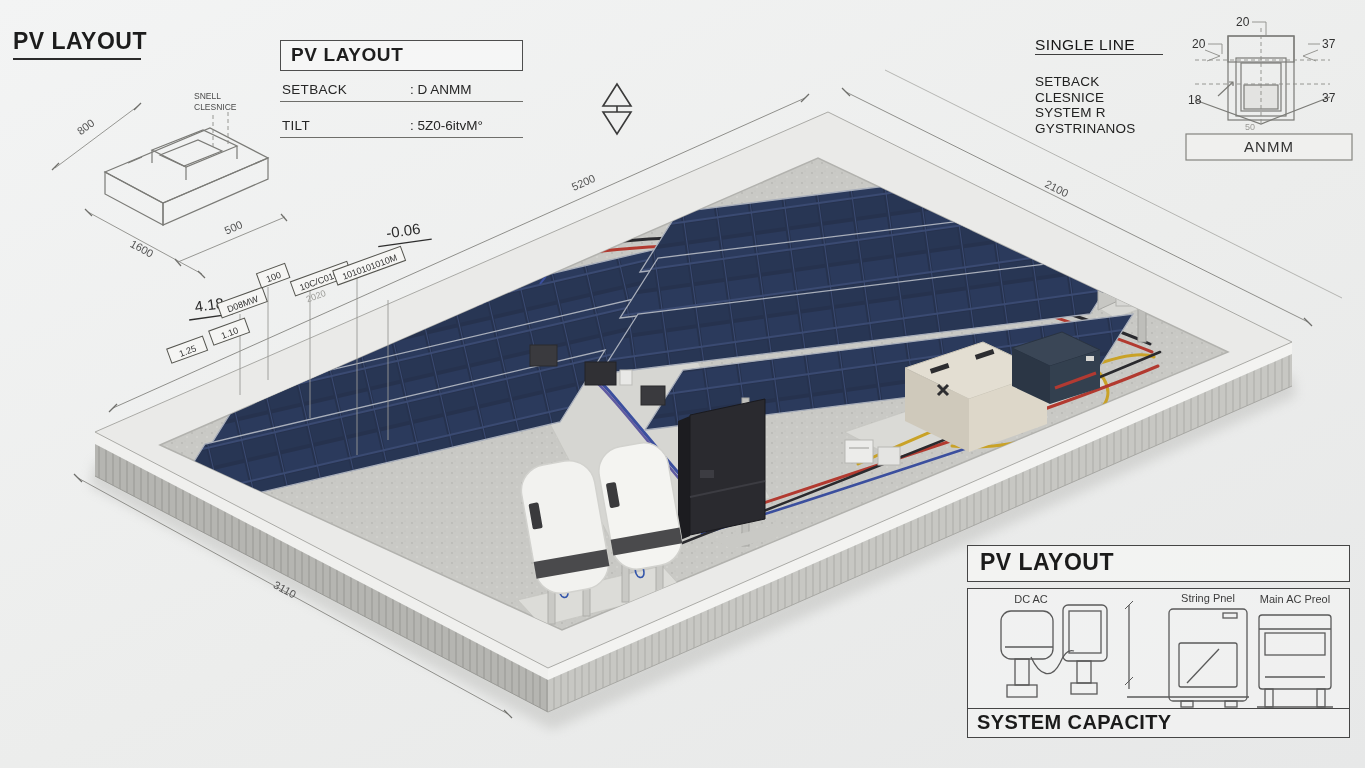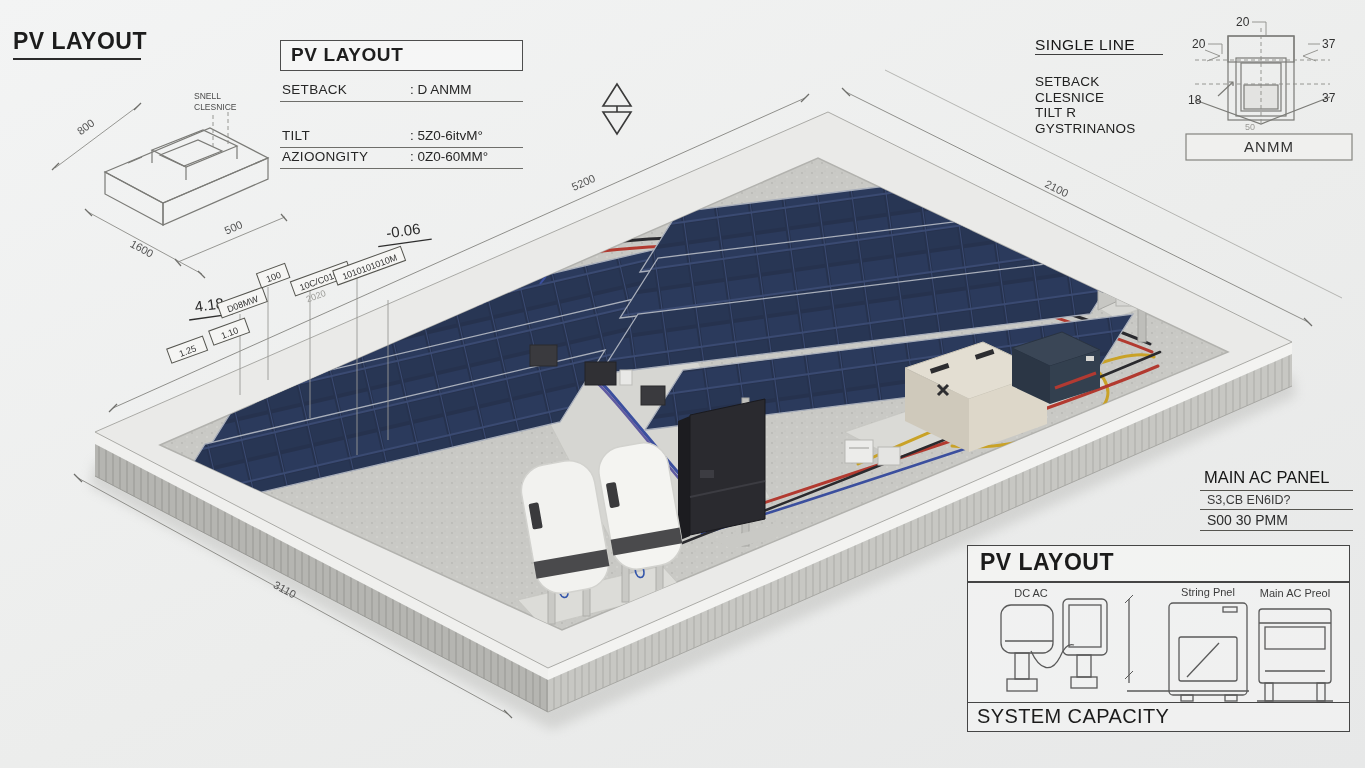--- a/index.html
+++ b/index.html
@@ -16,42 +16,42 @@
   .title-tl .rule{width:128px;height:2px;background:#2b2b2b;margin-top:3px}
 
   
   .spec{left:280px;top:40px;width:243px}
   .spec-header{border:1.6px solid #4e4e4e;padding:3px 10px 4px;font-size:19px;
     font-weight:700;letter-spacing:.6px;color:#1e1e1e;background:rgba(250,250,249,.55)}
   .spec-rows{margin-top:10px;font-size:13.5px;color:#262626}
   .spec-row{display:flex;border-bottom:1.2px solid #6e6e6a;padding:1px 2px 3px;line-height:16px}
   .spec-row .lbl{width:128px;letter-spacing:.3px}
   .spec-row .val{flex:1}
-  .spec-gap{margin-top:25px}
+  .spec-gap{margin-top:15px}
 
   
   .sline{left:1035px;top:36px;width:128px}
   .sline .t{font-size:15.5px;color:#161616;letter-spacing:.4px;
     border-bottom:1.6px solid #3e3e3e;margin-bottom:19px}
   .sline .it{font-size:13.5px;line-height:15.5px;color:#222;letter-spacing:.2px}
 
   
   .mac{left:1200px;top:468px;width:153px}
   .mac .t{font-size:16.5px;color:#161616;border-bottom:1.2px solid #55544f;padding:0 0 3px 4px}
   .mac .l1{font-size:12.5px;color:#3a3a3a;border-bottom:1.2px solid #55544f;padding:2px 0 2px 7px}
   .mac .l2{font-size:14px;color:#2c2c2c;border-bottom:1.2px solid #55544f;padding:2px 0 2px 7px}
 
   
   .legend{left:967px;top:545px;width:383px}
   .lg-title{border:1.6px solid #454545;padding:3px 12px 5px;font-size:23px;font-weight:700;
     letter-spacing:.5px;color:#1b1b1b;background:rgba(248,248,247,.6)}
-  .lg-body{border:1.6px solid #454545;margin-top:0;height:148px;position:relative;
+  .lg-body{border:1.6px solid #454545;margin-top:6px;height:148px;position:relative;
     background:rgba(246,246,245,.55)}
   .lg-footer{position:absolute;left:0;right:0;bottom:0;border-top:1.6px solid #454545;
-    padding:2px 9px 3px;font-size:20px;font-weight:400;letter-spacing:.4px;color:#1b1b1b}
+    padding:2px 9px 3px;font-size:20px;font-weight:700;letter-spacing:.4px;color:#1b1b1b}
 
   
   .dl{stroke:#8f8f8b;stroke-width:1;fill:none}
   .tick{stroke:#6f6f6b;stroke-width:1.2}
   .lead{stroke:#9a9a96;stroke-width:.9}
   .dim{font-size:11px;fill:#555;text-anchor:middle}
   .dimf{font-size:9px;fill:#9a9a96;text-anchor:middle}
   .elev{font-size:15px;fill:#2a2a2a;text-anchor:middle}
   .elevline{stroke:#2e2e2e;stroke-width:1.3}
   .tag rect{fill:#f5f5f3;stroke:#55554f;stroke-width:1}
@@ -385,40 +385,31 @@
   <div class="spec-header">PV LAYOUT</div>
   <div class="spec-rows">
     <div class="spec-row">
       <span class="lbl">SETBACK</span>
       <span class="val">: D ANMM</span>
     </div>
     <div class="spec-row spec-gap">
       <span class="lbl">TILT</span>
       <span class="val">: 5Z0-6itvM°</span>
     </div>
-    <div class="spec-row">
-      <span class="lbl">AZIOONGITY</span>
-      <span class="val">: 0Z0-60MM°</span>
-    </div>
   </div>
 </div>
 
 <div class="abs sline">
   <div class="t">SINGLE LINE</div>
   <div class="it">SETBACK</div>
   <div class="it">CLESNICE</div>
-  <div class="it">TILT R</div>
+  <div class="it">SYSTEM R</div>
   <div class="it">GYSTRINANOS</div>
 </div>
 
-<div class="abs mac">
-  <div class="t">MAIN AC PANEL</div>
-  <div class="l1">S3,CB EN6ID?</div>
-  <div class="l2">S00 30 PMM</div>
-</div>
 
 <div class="abs legend">
   <div class="lg-title">PV LAYOUT</div>
   <div class="lg-body">
     <svg width="380" height="121" viewBox="0 0 380 121">
       <g class="lg-draw">
         <rect x="33" y="22" width="52" height="48" rx="10"></rect>
         <line x1="37" y1="58" x2="85" y2="58"></line>
         <rect x="47" y="70" width="14" height="26"></rect>
         <rect x="39" y="96" width="30" height="12"></rect>

